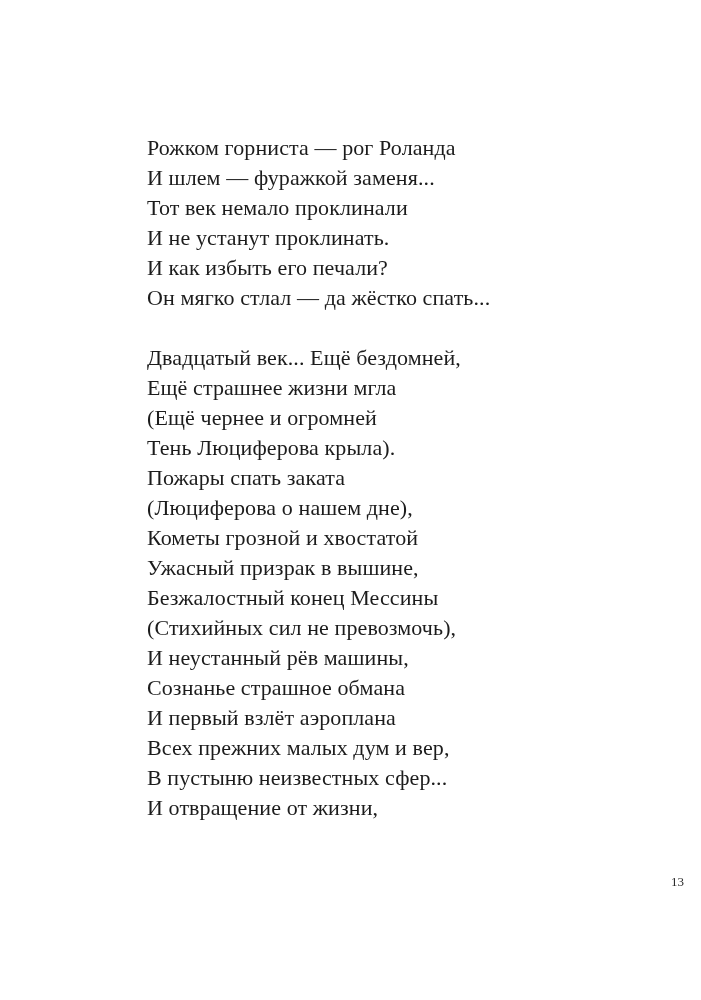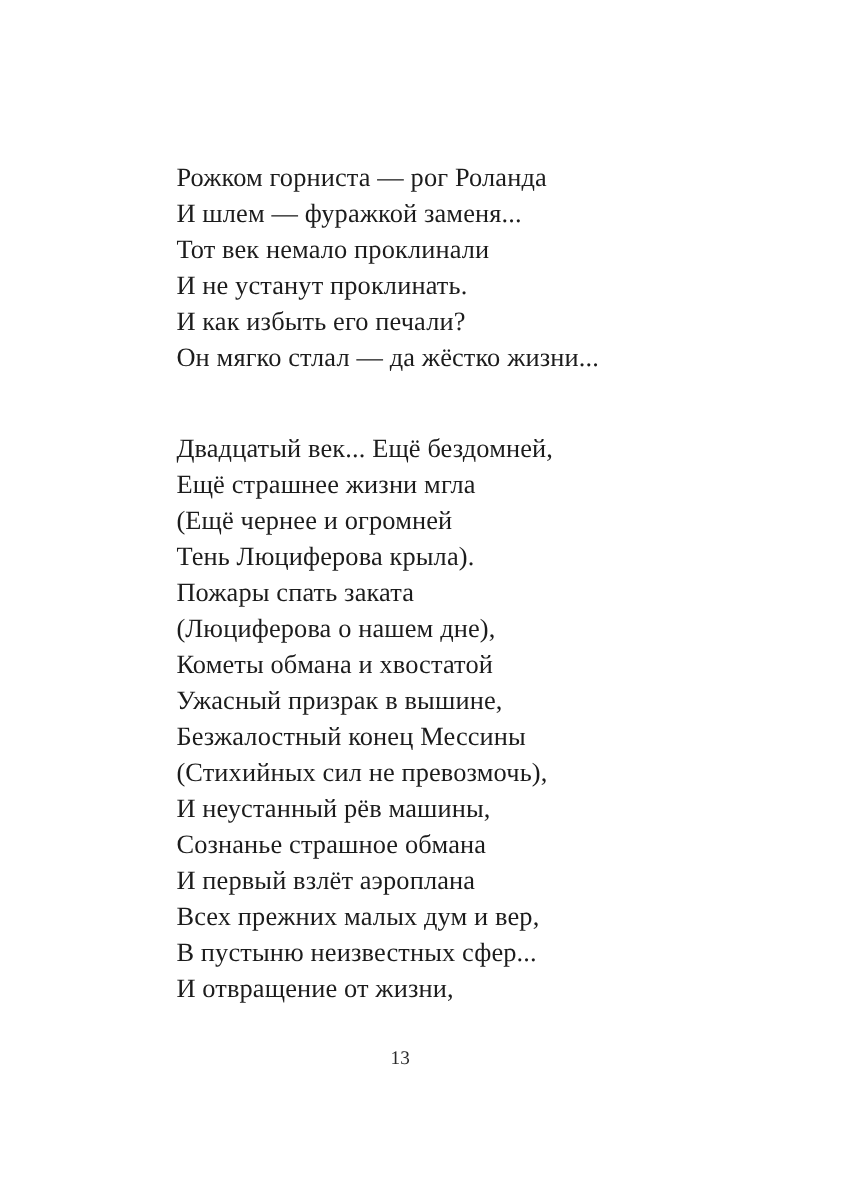--- a/index.html
+++ b/index.html
@@ -26,71 +26,71 @@
       position: absolute;
       left: 147px;
       top: 121px;
       width: 420px;
     }
     .stanza {
       margin: 0;
       padding: 0;
     }
     .stanza + .stanza {
-      margin-top: 46px;
+      margin-top: 30px;
     }
     .line {
       display: block;
       font-family: "Liberation Serif", "DejaVu Serif", serif;
       font-size: 22px;
       line-height: 30px;
       height: 30px;
       white-space: nowrap;
       letter-spacing: 0.1px;
       color: #1c1c1c;
     }
     .page-number {
       position: absolute;
       left: 0;
       width: 701px;
       top: 862px;
-      text-align: center;
+      text-align: right;
       font-family: "Liberation Serif", "DejaVu Serif", serif;
-      font-size: 16px;
+      font-size: 13px;
       color: #2a2a2a;
       padding-left: 0px;
     }
     .page-number span {
       position: relative;
       left: -17px;
     }
   </style>
 </head>
 <body>
 
 <div class="page">
   <div class="poem">
 
     <div class="stanza">
       <span class="line">Рожком горниста — рог Роланда</span>
       <span class="line">И шлем — фуражкой заменя...</span>
       <span class="line">Тот век немало проклинали</span>
       <span class="line">И не устанут проклинать.</span>
       <span class="line">И как избыть его печали?</span>
-      <span class="line">Он мягко стлал — да жёстко жизни...</span>
+      <span class="line">Он мягко стлал — да жёстко спать...</span>
     </div>
 
     <div class="stanza">
       <span class="line">Двадцатый век... Ещё бездомней,</span>
       <span class="line">Ещё страшнее жизни мгла</span>
       <span class="line">(Ещё чернее и огромней</span>
       <span class="line">Тень Люциферова крыла).</span>
       <span class="line">Пожары спать заката</span>
       <span class="line">(Люциферова о нашем дне),</span>
-      <span class="line">Кометы обмана и хвостатой</span>
+      <span class="line">Кометы грозной и хвостатой</span>
       <span class="line">Ужасный призрак в вышине,</span>
       <span class="line">Безжалостный конец Мессины</span>
       <span class="line">(Стихийных сил не превозмочь),</span>
       <span class="line">И неустанный рёв машины,</span>
       <span class="line">Сознанье страшное обмана</span>
       <span class="line">И первый взлёт аэроплана</span>
       <span class="line">Всех прежних малых дум и вер,</span>
       <span class="line">В пустыню неизвестных сфер...</span>
       <span class="line">И отвращение от жизни,</span>
     </div>

